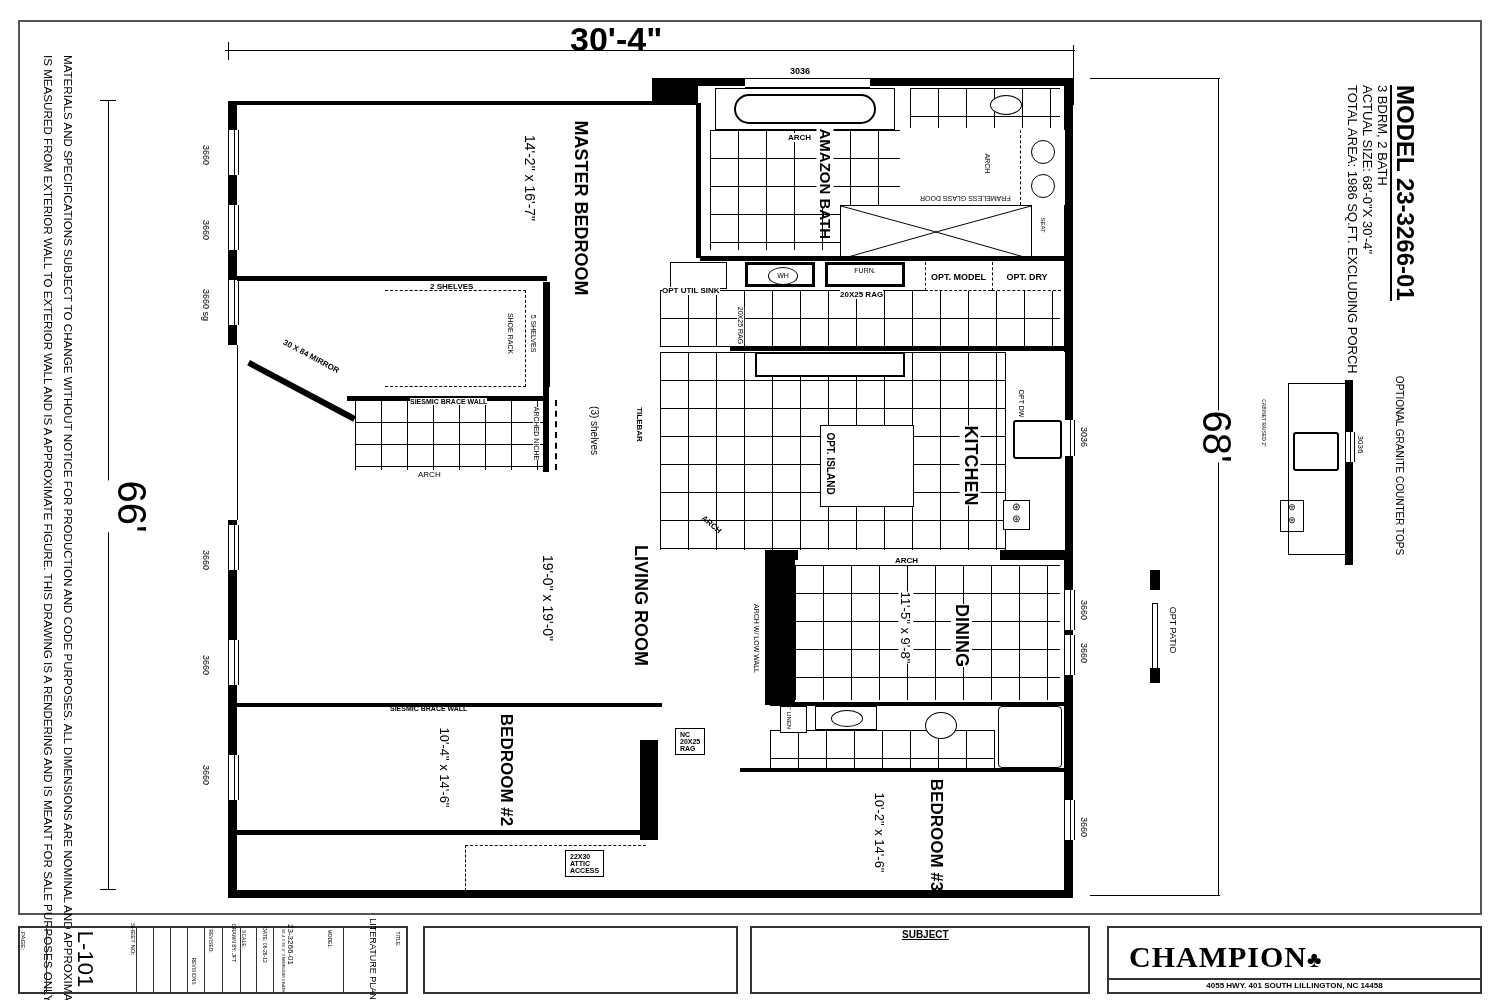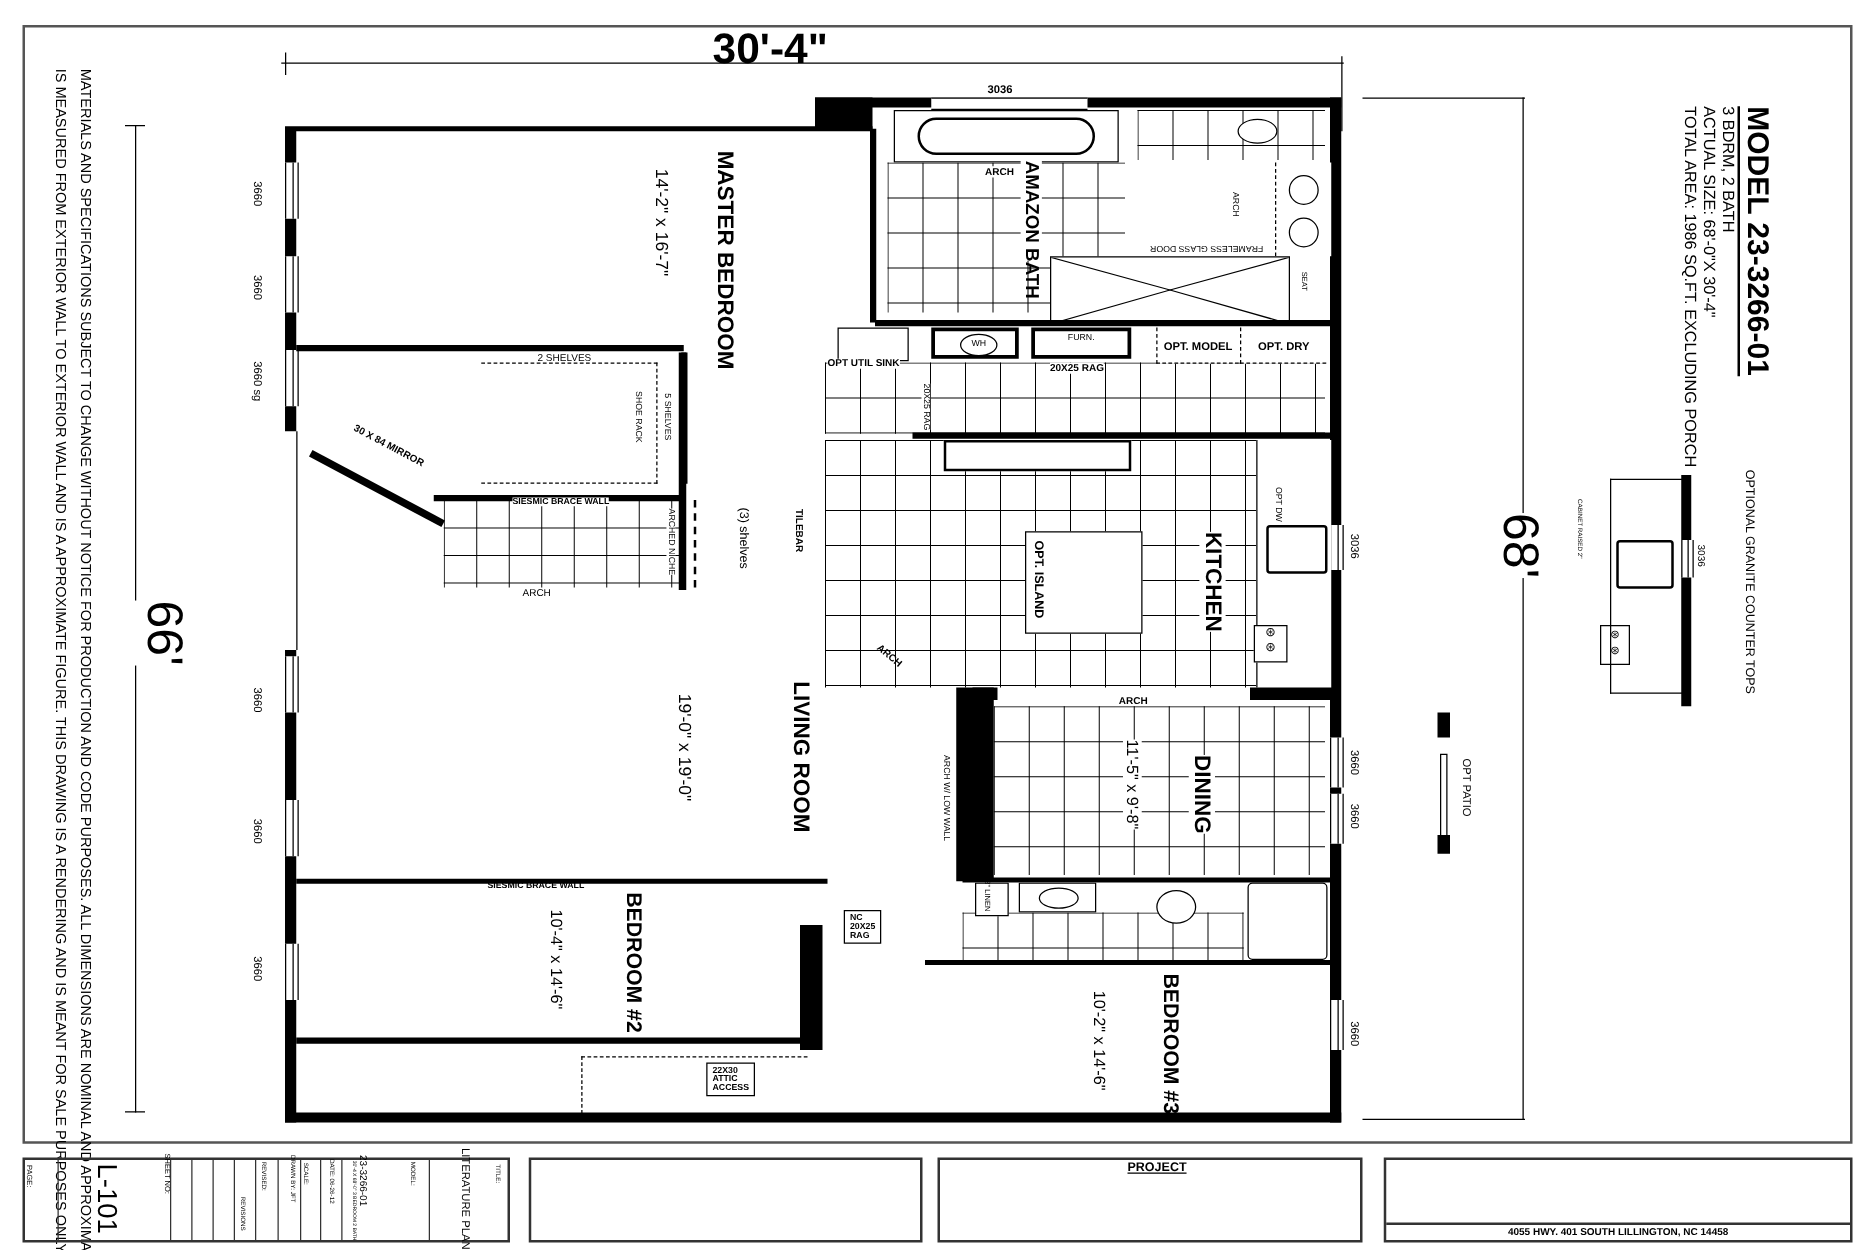--- a/index.html
+++ b/index.html
@@ -88,21 +88,21 @@
 
 <div class="wall" style="left:696px;top:103px;width:5px;height:155px;"></div>
 <div class="wall" style="left:237px;top:276px;width:310px;height:5px;"></div>
 <div class="abs" style="left:540px;top:150px;">
   <div class="vtext lbl" style="font-size:18px;left:-20px;top:20px;width:120px;text-align:center;">MASTER BEDROOM</div>
   <div class="vtext" style="font-size:14px;left:-70px;top:20px;width:120px;text-align:center;">14'-2" x 16'-7"</div>
 </div>
 
 <div class="abs" style="left:380px;top:282px;width:165px;height:105px;border-right:5px solid #000;"></div>
 <div class="dash" style="left:385px;top:290px;width:140px;height:95px;border-left:none;"></div>
-<div class="abs small" style="left:430px;top:282px;font-size:8px;font-weight:normal;">2 SHELVES</div>
+<div class="abs small" style="left:430px;top:282px;font-size:8px;font-weight:bold;">2 SHELVES</div>
 <div class="vtext" style="left:515px;top:330px;font-size:7px;">5 SHELVES</div>
 <div class="vtext" style="left:490px;top:330px;font-size:7px;">SHOE RACK</div>
 <div class="abs" style="left:280px;top:352px;font-size:8px;transform:rotate(28deg);font-weight:bold;">30 X 84 MIRROR</div>
 <div class="wall" style="left:250px;top:360px;width:120px;height:6px;transform:rotate(28deg);transform-origin:0 0;"></div>
 
 <div class="abs tile2" style="left:355px;top:400px;width:190px;height:70px;"></div>
 <div class="wall" style="left:347px;top:396px;width:200px;height:5px;"></div>
 <div class="abs small" style="left:410px;top:398px;font-size:7px;font-weight:bold;background:#fff;">SIESMIC BRACE WALL</div>
 <div class="vtext" style="left:510px;top:430px;font-size:7px;background:#fff;">ARCHED NICHE</div>
 <div class="abs small" style="left:418px;top:470px;font-size:8px;">ARCH</div>
@@ -257,17 +257,20 @@
     <div class="vtext" style="font-size:4px;left:-22px;top:30px;">30'-4 X 68'-0" 3 BEDROOM 2 BATH</div>
   </div>
   <div class="tbcell" style="left:323px;width:65px;">
     <div class="vtext" style="font-size:5px;left:46px;top:8px;">TITLE:</div>
     <div class="vtext" style="font-size:9px;left:-12px;top:26px;">LITERATURE PLAN</div>
   </div>
 </div>
 
 <div class="tb" style="left:423px;top:926px;width:315px;height:68px;"></div>
 <div class="tb" style="left:750px;top:926px;width:340px;height:68px;">
-  <div style="position:absolute;left:150px;top:1px;font-size:10px;font-weight:bold;text-decoration:underline;">PROJECT</div>
+  <div style="position:absolute;left:150px;top:1px;font-size:10px;font-weight:bold;text-decoration:underline;">SUBJECT</div>
 </div>
 <div class="tb" style="left:1107px;top:926px;width:375px;height:68px;">
+  <div style="position:absolute;left:20px;top:12px;font-family:'Liberation Serif',serif;font-weight:bold;font-size:30px;letter-spacing:1px;">
+    <span>CHAMPION</span><span style="font-size:22px;">♣</span>
+  </div>
   <div style="position:absolute;left:0;right:0;bottom:0;border-top:2px solid #333;font-size:8px;font-weight:bold;text-align:center;line-height:12px;">4055 HWY. 401 SOUTH   LILLINGTON, NC  14458</div>
 </div>
 
 </body></html>

